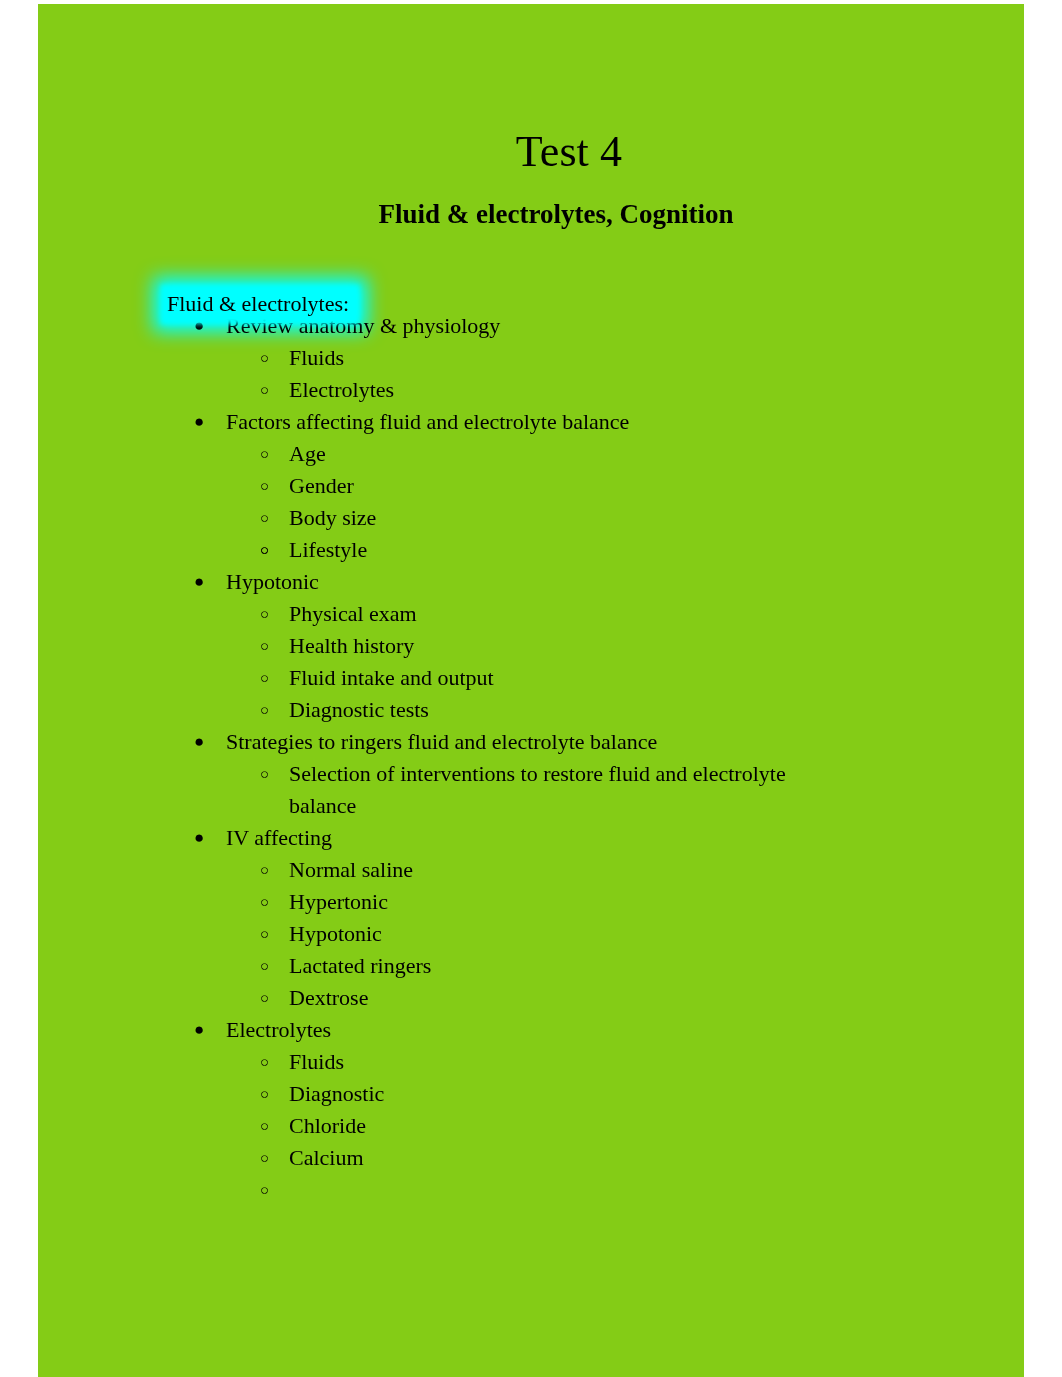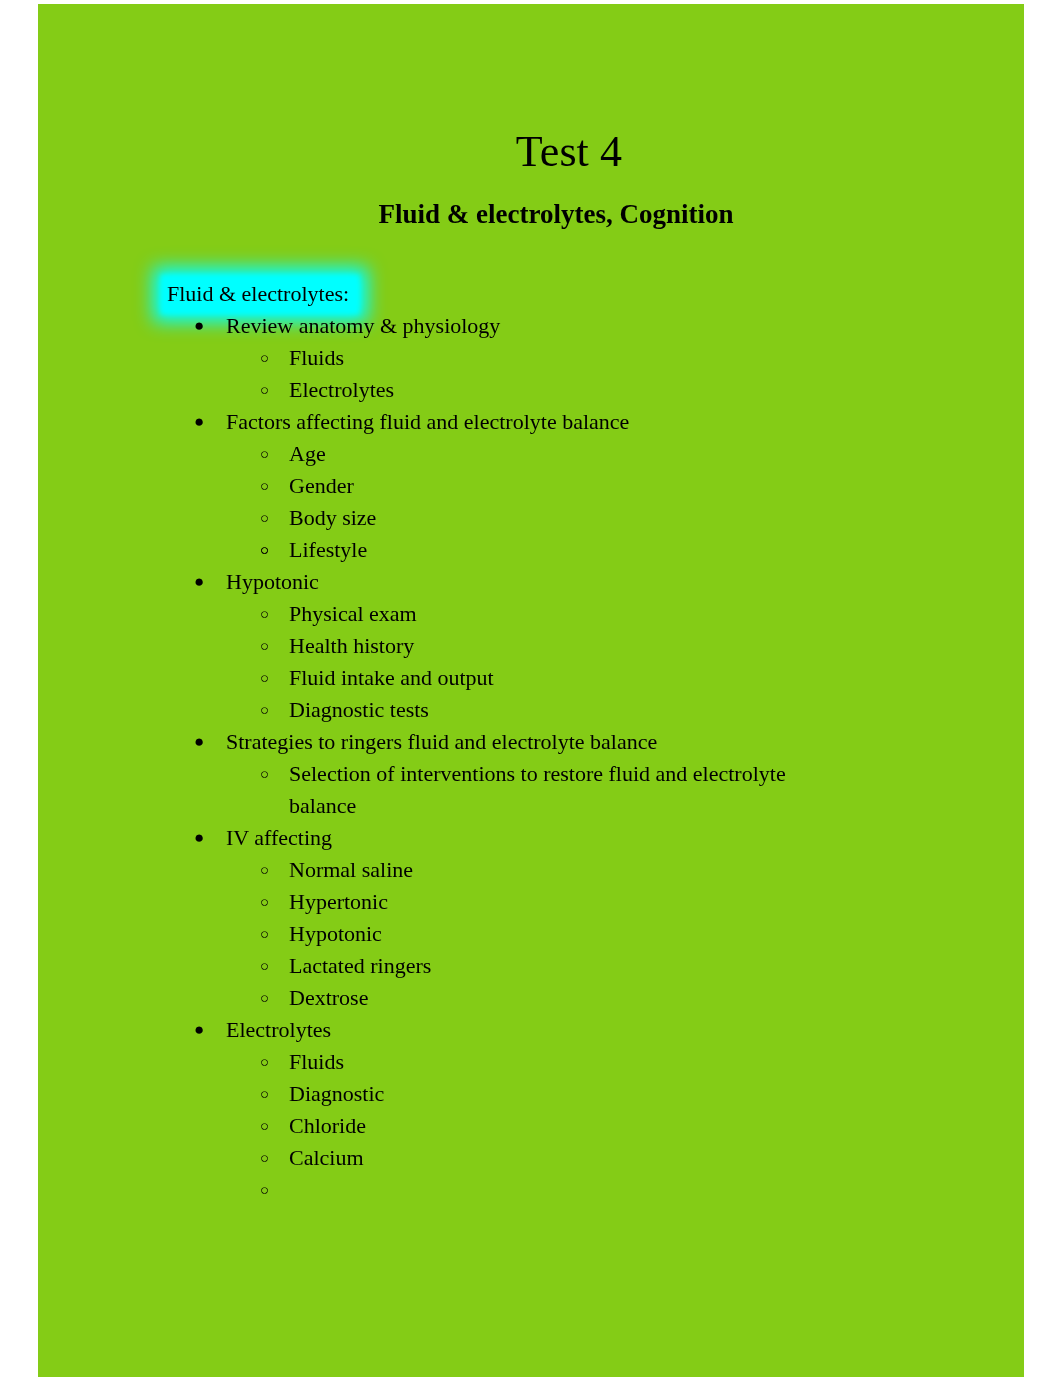--- a/index.html
+++ b/index.html
@@ -44,21 +44,21 @@
     text-align: center;
     font-size: 27px;
     line-height: 34px;
     font-weight: bold;
     margin: 0;
   }
 
   
   .section-heading {
     position: absolute;
-    top: 274px;
+    top: 284px;
     left: 127px;
     font-size: 22px;
     line-height: 30px;
     margin: 0;
     font-weight: normal;
     white-space: nowrap;
   }
   .hl-wrap {
     position: relative;
     display: inline-block;

